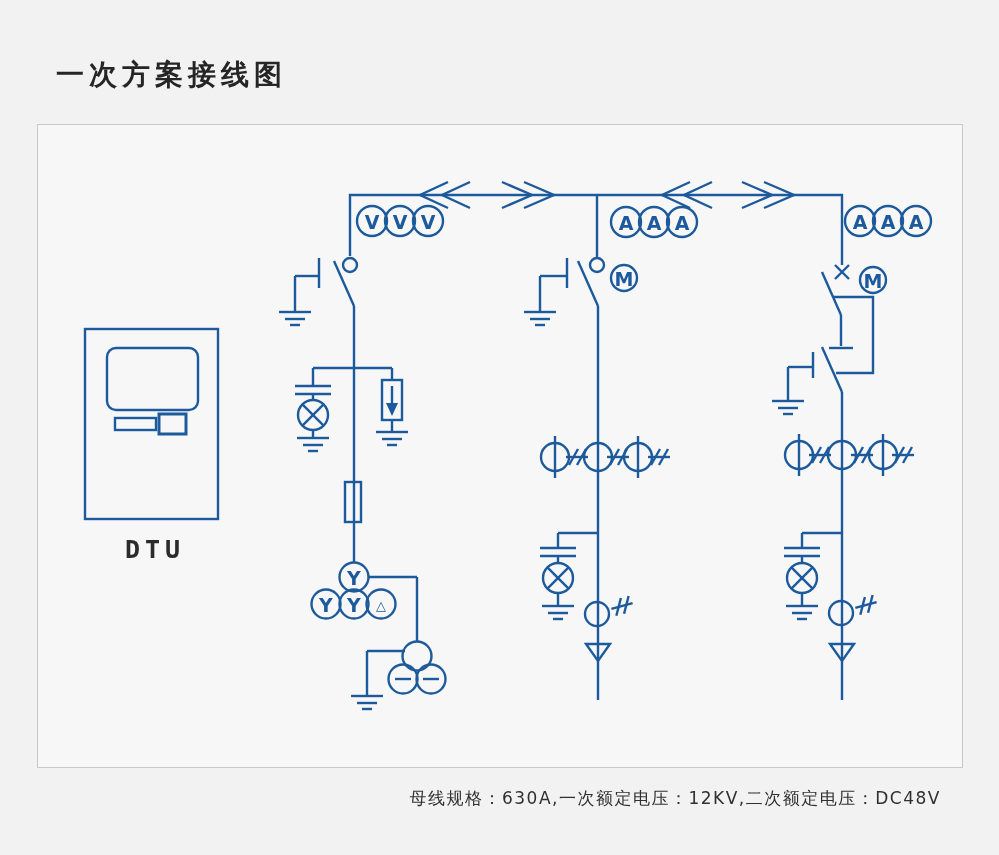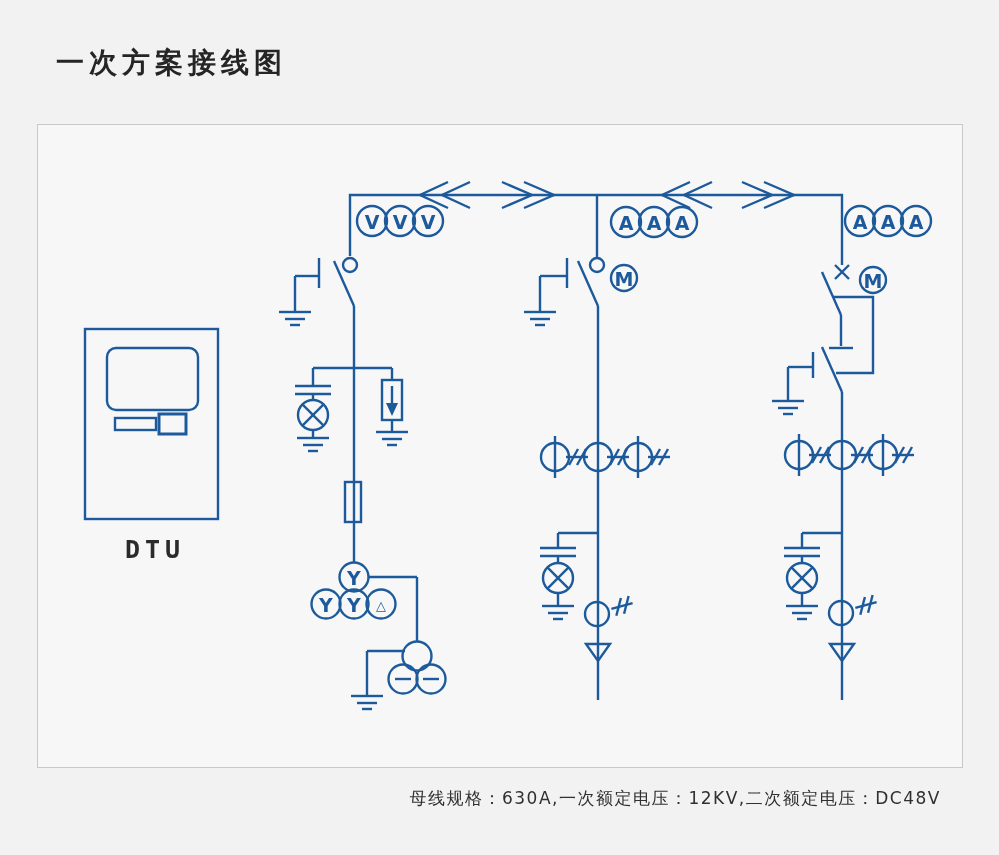--- a/index.html
+++ b/index.html
@@ -7,21 +7,21 @@
     --panel-border:#c8c8cc; --title-text:#252525; --note-text:#303030;
   }
   *{box-sizing:border-box}
   html,body{margin:0;padding:0}
   body{
     width:999px;height:855px;position:relative;overflow:hidden;
     background:var(--page-bg);
     font-family:"DejaVu Sans",sans-serif;
   }
   .title{
-    position:absolute;left:56px;top:44px;
+    position:absolute;left:56px;top:56px;
     font-size:28px;font-weight:bold;letter-spacing:5px;
     color:var(--title-text);
   }
   .panel{
     position:absolute;left:37px;top:124px;width:926px;height:644px;
     background:var(--panel-bg);border:1px solid var(--panel-border);
   }
   svg.diagram{position:absolute;left:0;top:0}
   .st{stroke:var(--line);stroke-width:2.4;fill:none;stroke-linecap:butt}
   .stk{stroke:var(--line);stroke-width:3;fill:none}

